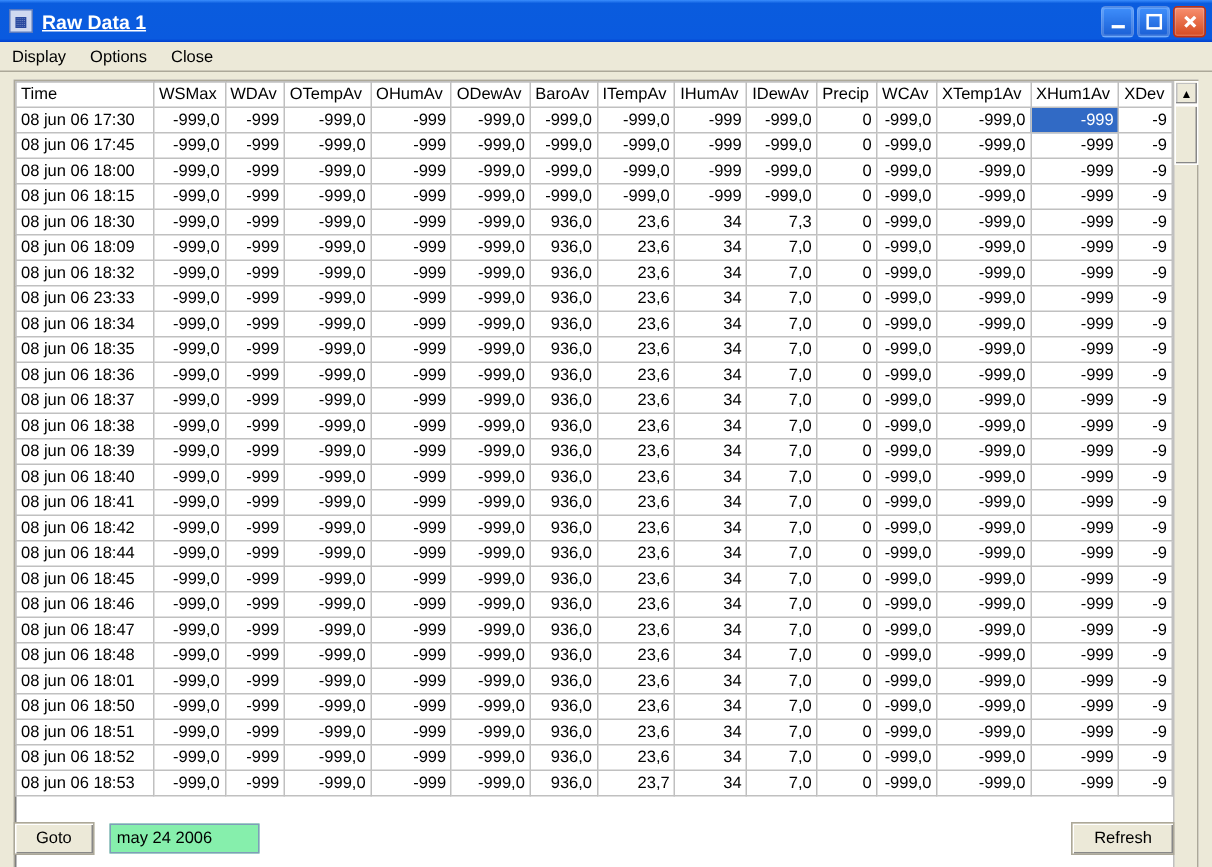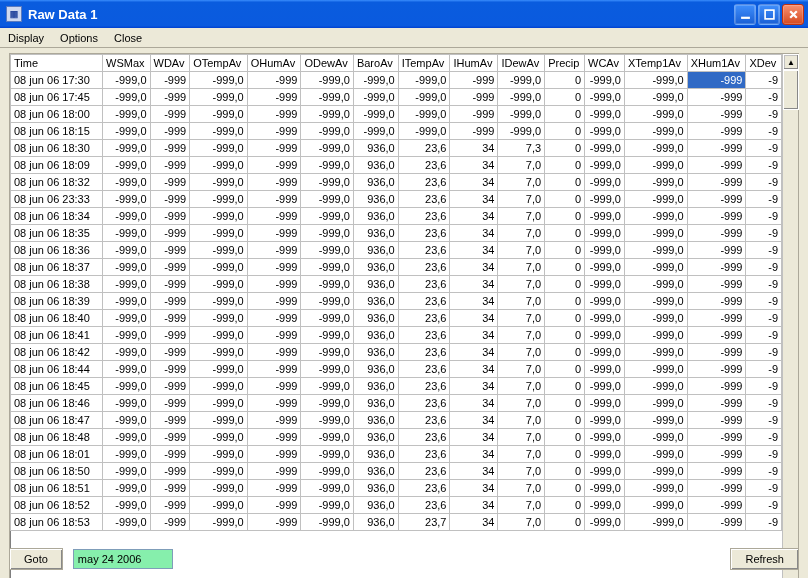--- a/index.html
+++ b/index.html
@@ -25,21 +25,21 @@
     font-weight: bold;
   }
   .titlebar .app-icon {
     width: 16px; height: 16px;
     background: #cfd9f0;
     border: 1px solid #5a7abf;
     margin-right: 6px;
     display:flex;align-items:center;justify-content:center;
   }
   .titlebar .app-icon span{font-size:9px;color:#2a4a9f;font-weight:bold;}
-  .titlebar .title { flex: 1; }
+  .titlebar .title { flex: 1; text-decoration: underline; }
   .win-buttons { display: flex; gap: 2px; }
   .win-btn {
     width: 22px; height: 21px;
     border-radius: 3px;
     border: 1px solid #fff4;
     display: flex; align-items: center; justify-content: center;
     color: #fff; font-weight: bold; font-size: 11px;
     background: linear-gradient(to bottom,#3f8ffc,#1a5fd5);
     box-shadow: inset 0 0 0 1px #ffffff30;
   }
@@ -146,21 +146,21 @@
   }
   .hscroll .right { }
   .corner {
     position:absolute; right:0; bottom:0; width:16px; height:16px;
     background:#ece9d8;
   }
 
   
   .bottom {
     position:absolute;
-    left:6px; right:6px;
+    left:6px; right:22px;
     bottom: 4px;
     height: 24px;
     display:flex;
     align-items:center;
   }
   .btn {
     height: 22px;
     padding: 0 14px;
     background:#ece9d8;
     border:1px solid #aca899;

